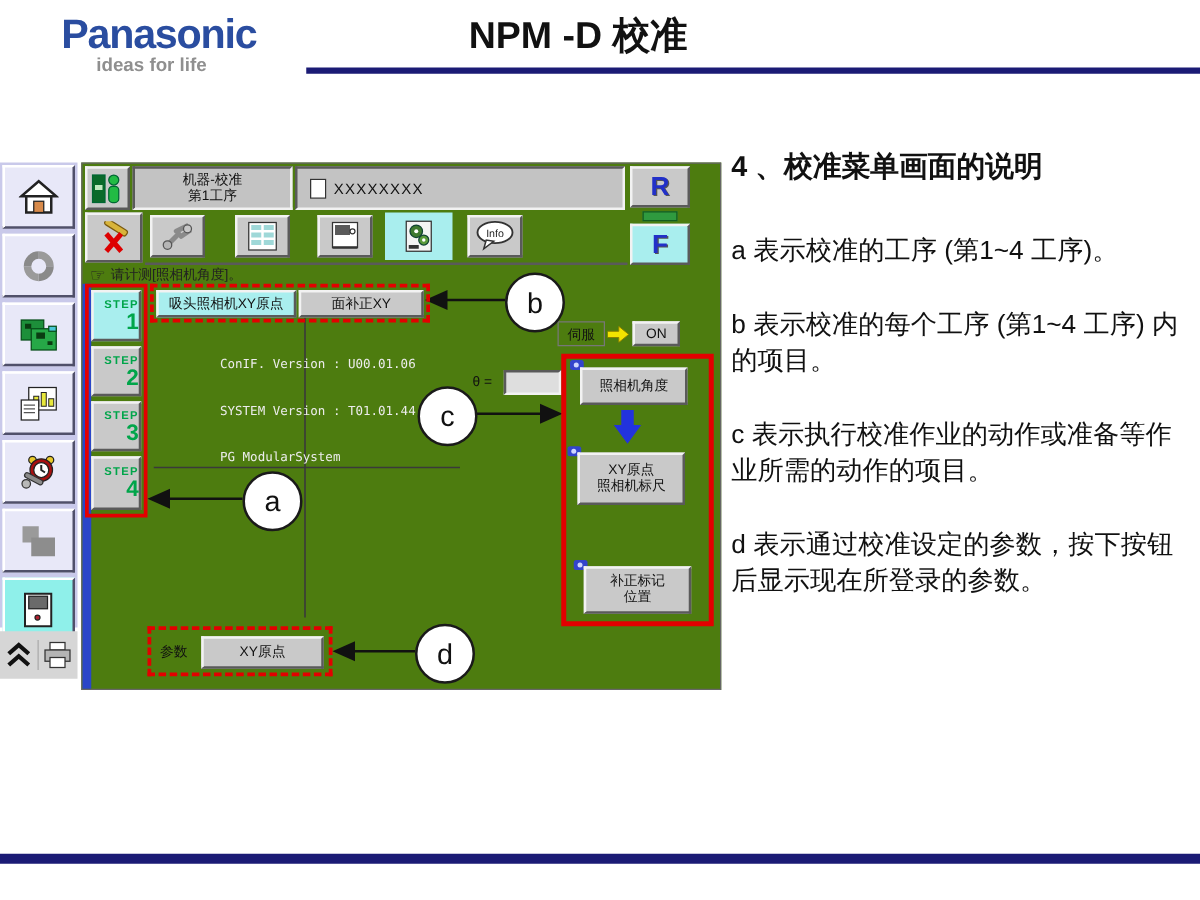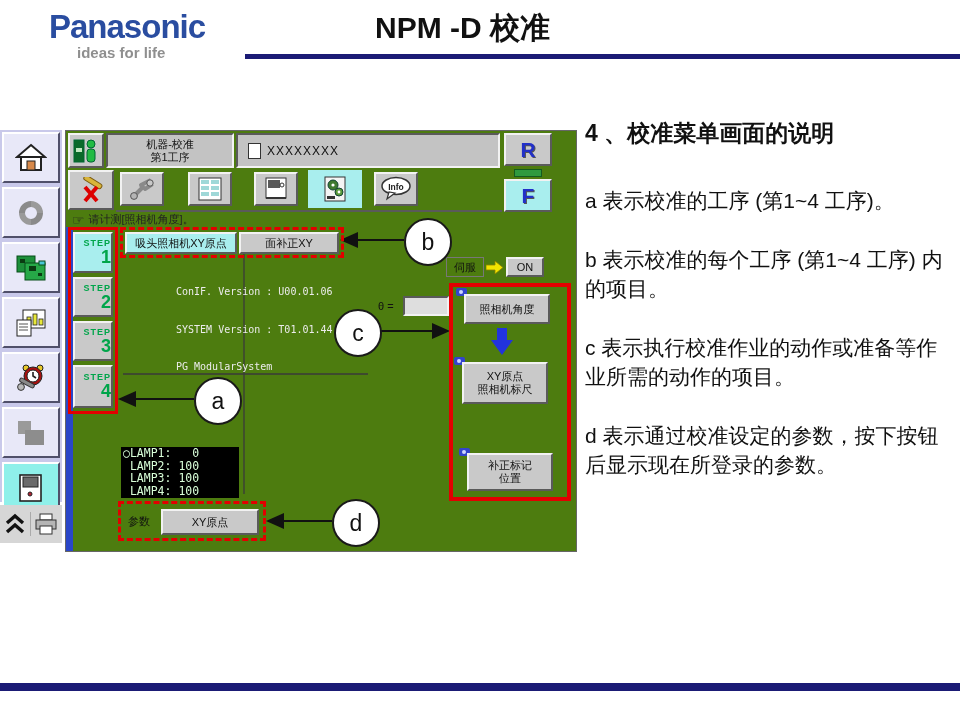--- a/index.html
+++ b/index.html
@@ -178,21 +178,21 @@
     </div>
     <div class="abs rb cyan" style="left:438px;top:48px;width:48px;height:33px;display:flex;align-items:center;justify-content:center;font-size:21px;font-weight:bold;color:#2230c8;text-shadow:1px 1px 0 #555;">F</div>
 
     <div class="abs rb" style="left:2px;top:39px;width:46px;height:40px;display:flex;align-items:center;justify-content:center;">
       <svg width="28" height="26" viewBox="0 0 28 26">
         <rect x="4" y="2" width="20" height="5" rx="2" transform="rotate(32 14 8)" fill="#d8b43a" stroke="#7a5a10"></rect>
         <line x1="8" y1="10" x2="20" y2="24" stroke="#d00" stroke-width="4"></line>
         <line x1="20" y1="10" x2="8" y2="24" stroke="#d00" stroke-width="4"></line>
       </svg>
     </div>
-    <div class="abs" style="left:50px;top:39px;width:386px;height:40px;border-bottom:2px solid #5a5a5a;font-weight:bold;">
+    <div class="abs" style="left:50px;top:39px;width:386px;height:40px;border-bottom:2px solid #5a5a5a;">
       <div class="abs rb" style="left:4px;top:2px;width:44px;height:34px;display:flex;align-items:center;justify-content:center;">
         <svg width="26" height="24" viewBox="0 0 26 24">
           <path d="M4 20 L14 10 M12 8 L20 4 L22 8 L16 12" fill="none" stroke="#8a8a8a" stroke-width="4" stroke-linecap="round"></path>
           <circle cx="5" cy="19" r="3.4" fill="#b5b5b5" stroke="#555"></circle>
           <circle cx="21" cy="6" r="3.2" fill="#c8c8c8" stroke="#555"></circle>
         </svg>
       </div>
       <div class="abs rb" style="left:72px;top:2px;width:44px;height:34px;display:flex;align-items:center;justify-content:center;">
         <svg width="26" height="26" viewBox="0 0 26 26">
           <rect x="2" y="2" width="22" height="22" fill="#fff" stroke="#333"></rect>
@@ -299,26 +299,20 @@
     <div class="abs rb cjk11" style="left:396px;top:231px;width:86px;height:42px;flex-direction:column;">
       <span>XY原点</span>
       <span>照相机标尺</span>
     </div>
     <span class="cam-ic" style="left:393px;top:317px;"></span>
     <div class="abs rb cjk11" style="left:401px;top:322px;width:86px;height:38px;flex-direction:column;">
       <span>补正标记</span>
       <span>位置</span>
     </div>
 
-    <div class="abs" style="left:55px;top:316px;">
-      <div class="lamp-row">○LAMP1:   0</div>
-      <div class="lamp-row"> LAMP2: 100</div>
-      <div class="lamp-row"> LAMP3: 100</div>
-      <div class="lamp-row"> LAMP4: 100</div>
-    </div>
 
     <div class="abs hl-dash" style="left:52px;top:370px;width:148px;height:40px;"></div>
     <div class="abs" style="left:62px;top:383px;font-size:11px;">参数</div>
     <div class="abs rb cjk11" style="left:95px;top:378px;width:98px;height:26px;">XY原点</div>
 
     <div class="abs circle" style="left:128px;top:246px;">a</div>
     <div class="abs circle" style="left:338px;top:87px;">b</div>
     <div class="abs circle" style="left:268px;top:178px;">c</div>
     <div class="abs circle" style="left:266px;top:368px;">d</div>
 

